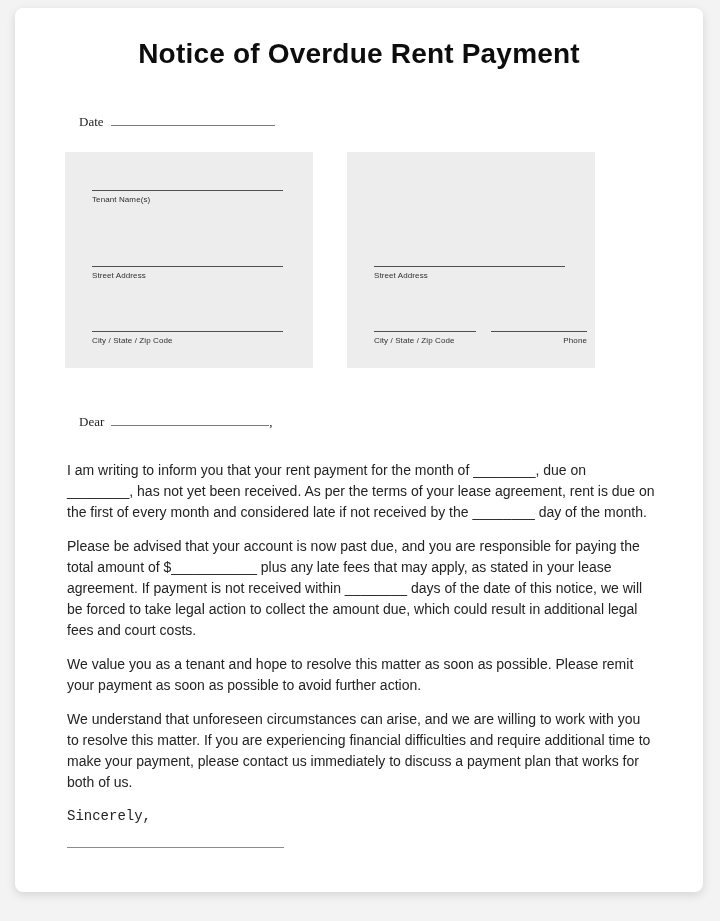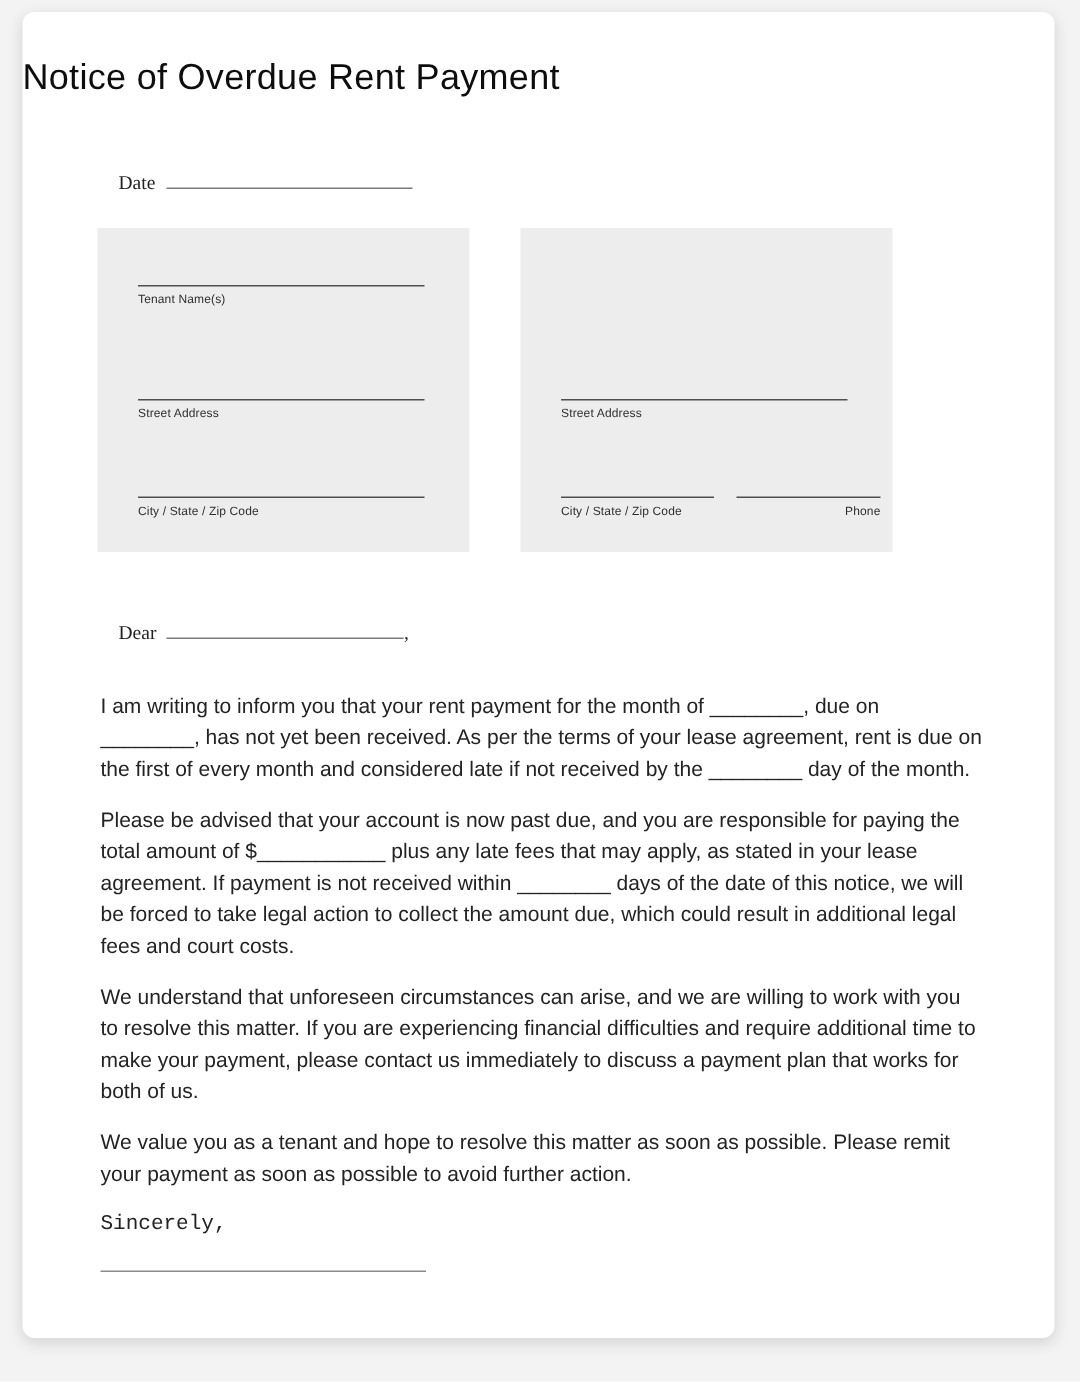--- a/index.html
+++ b/index.html
@@ -18,22 +18,22 @@
     background:var(--outer-bg);
     font-family:"Liberation Sans","DejaVu Sans",sans-serif;
     -webkit-font-smoothing:antialiased;
   }
   .page{
     position:absolute;left:15px;top:8px;width:688px;height:884px;
     background:var(--page-bg);border-radius:8px;
     box-shadow:0 3px 10px rgba(0,0,0,0.13);
   }
   .title{
-    position:absolute;top:30px;left:0;right:0;text-align:left;
-    font-size:24px;font-weight:normal;color:#0d0d0d;letter-spacing:0.2px;
+    position:absolute;top:30px;left:0;right:0;text-align:center;
+    font-size:28px;font-weight:bold;color:#0d0d0d;letter-spacing:0.2px;
   }
   .inline-row{position:absolute;left:64px;font-size:13px;color:var(--text);white-space:nowrap;font-family:Liberation Serif, serif;}
   .date-row{top:104px;}
   .dear-row{top:404px;}
   .rule{
     display:inline-block;vertical-align:baseline;
     border-bottom:1.5px solid var(--rule-line);
     margin-left:7px;height:14px;
   }
   .date-rule{width:164px;}
@@ -112,19 +112,19 @@
 
   </div>
 
   <div class="inline-row dear-row">
     <span>Dear</span><span class="rule dear-rule"></span><span>,</span>
   </div>
 
   <div class="letter-body">
     <p>I am writing to inform you that your rent payment for the month of ________, due on ________, has not yet been received. As per the terms of your lease agreement, rent is due on the first of every month and considered late if not received by the ________ day of the month.</p>
     <p>Please be advised that your account is now past due, and you are responsible for paying the total amount of $___________ plus any late fees that may apply, as stated in your lease agreement. If payment is not received within ________ days of the date of this notice, we will be forced to take legal action to collect the amount due, which could result in additional legal fees and court costs.</p>
+    <p>We value you as a tenant and hope to resolve this matter as soon as possible. Please remit your payment as soon as possible to avoid further action.</p>
     <p>We understand that unforeseen circumstances can arise, and we are willing to work with you to resolve this matter. If you are experiencing financial difficulties and require additional time to make your payment, please contact us immediately to discuss a payment plan that works for both of us.</p>
-    <p>We value you as a tenant and hope to resolve this matter as soon as possible. Please remit your payment as soon as possible to avoid further action.</p>
     <p class="closing">Sincerely,</p>
     <div class="signature-rule"></div>
   </div>
 
 </div>
 
 </body></html>

